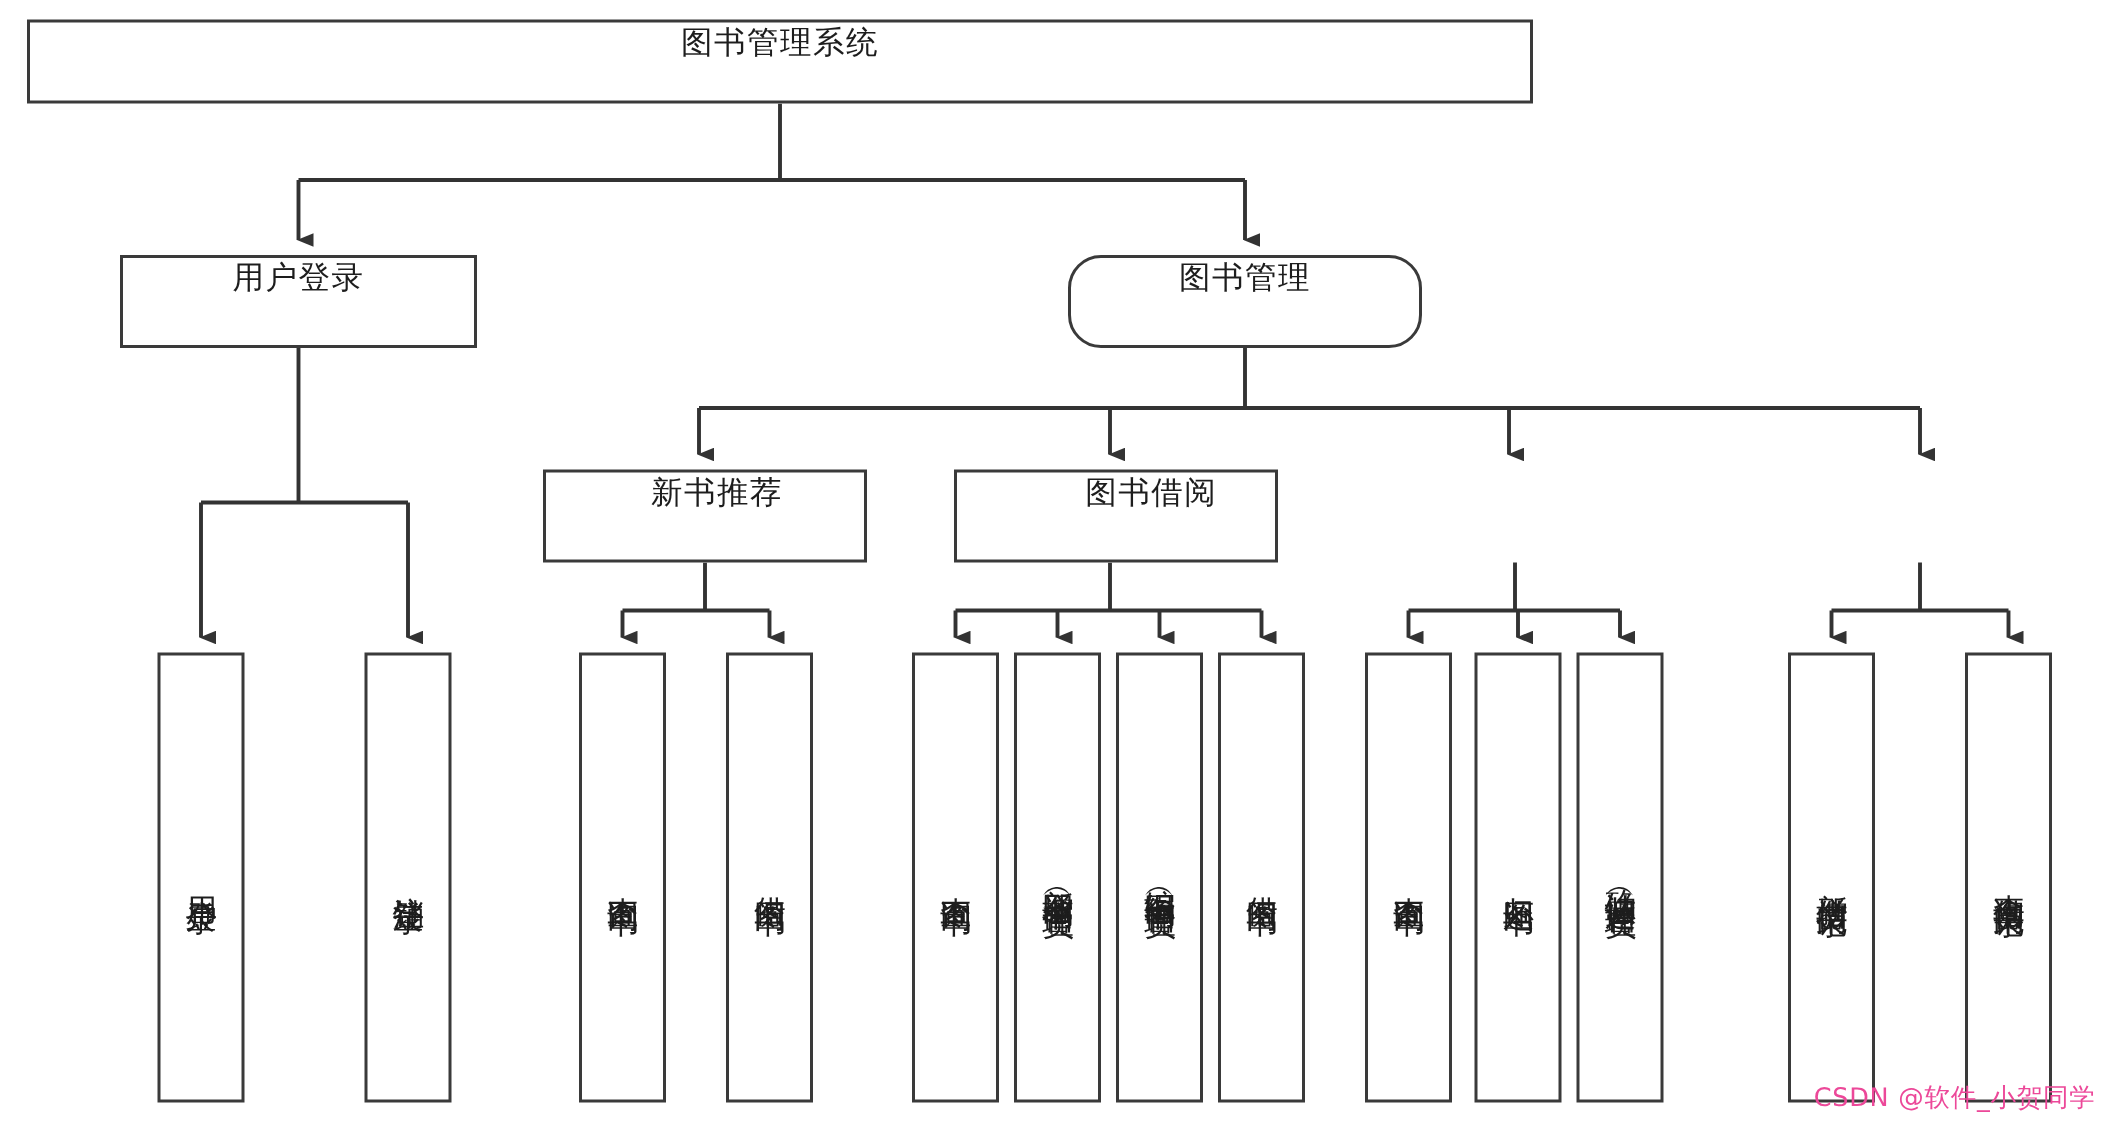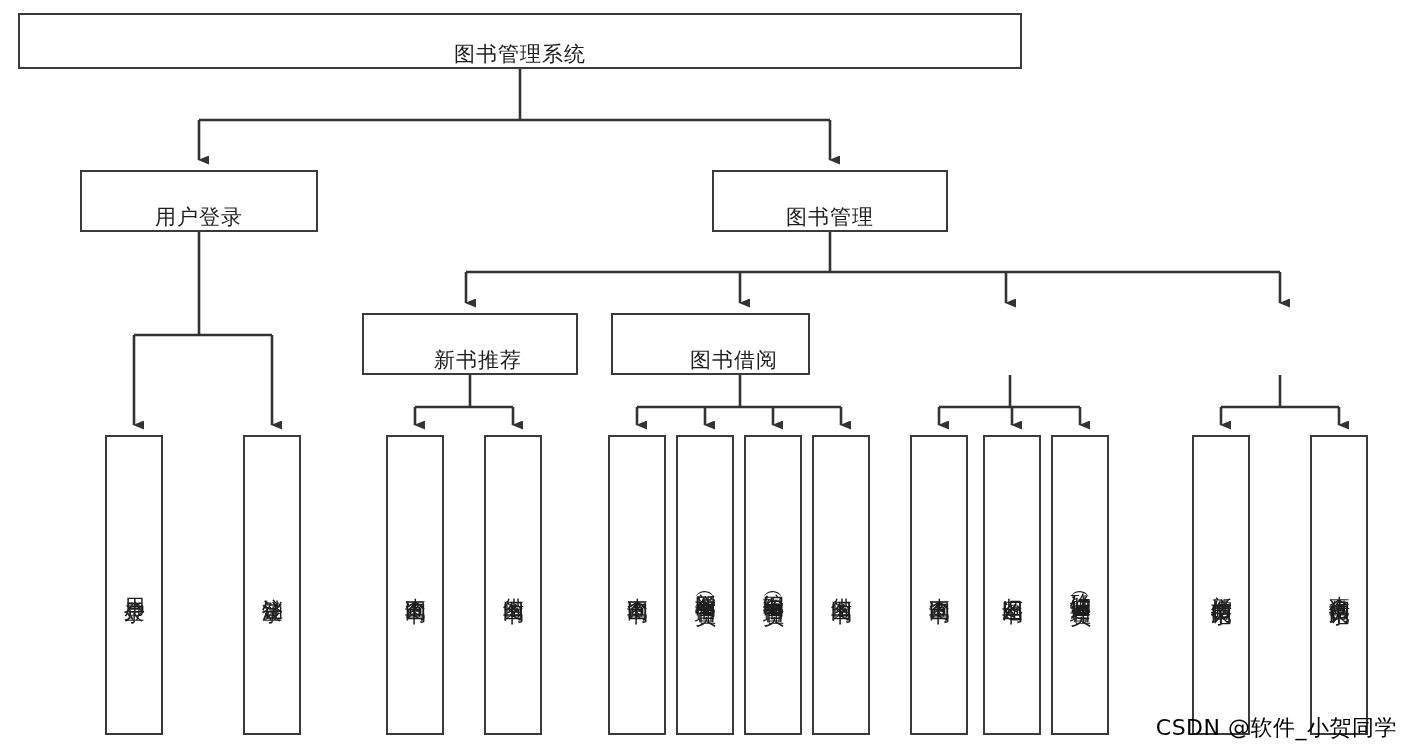--- a/index.html
+++ b/index.html
@@ -26,21 +26,21 @@
     width: 1405px;
     height: 747px;
     pointer-events: none;
   }
   .node {
     position: absolute;
     box-sizing: border-box;
     background: #ffffff;
     border: 2.5px solid #3a3a3a;
     display: flex;
-    align-items: flex-end;
+    align-items: flex-start;
     justify-content: center;
     overflow: hidden;
   }
   .node-label {
     font-size: 21px;
     line-height: 1.25;
     letter-spacing: 1px;
     color: #1d1d1d;
     white-space: nowrap;
     text-align: center;
@@ -55,22 +55,22 @@
     font-size: 21px;
     line-height: 1.18;
     letter-spacing: 2px;
     white-space: normal;
     max-height: 100%;
   }
   #watermark {
     position: absolute;
     right: 8px;
     bottom: 4px;
-    font-size: 22px;
-    color: #000000;
+    font-size: 17px;
+    color: #ec4899;
     letter-spacing: 0.5px;
     white-space: nowrap;
     font-family: "DejaVu Sans", "Liberation Sans", sans-serif;
   }
 </style>
 </head>
 <body>
 
 <div id="diagram-root">
 
@@ -127,28 +127,28 @@
     </g>
   </svg>
 
   <div class="node" id="node-root" style="left:18px; top:13px; width:1004px; height:56px;">
     <span class="node-label">图书管理系统</span>
   </div>
 
   <div class="node" style="left:80px; top:170px; width:238px; height:62px;">
     <span class="node-label">用户登录</span>
   </div>
-  <div class="node" style="left:712px; top:170px; width:236px; height:62px;">
+  <div class="node" style="left:712px; top:170px; width:236px; height:62px;border-radius:22px;">
     <span class="node-label">图书管理</span>
   </div>
 
   <div class="node" style="left:362px; top:313px; width:216px; height:62px;padding-left:16px;">
     <span class="node-label">新书推荐</span>
   </div>
-  <div class="node" style="left:611px; top:313px; width:199px; height:62px;padding-left:47px;">
+  <div class="node" style="left:636px; top:313px; width:216px; height:62px;padding-left:47px;">
     <span class="node-label">图书借阅</span>
   </div>
 
   <div class="node leaf" style="left:105px; top:435px; width:58px; height:300px;">
     <span class="node-label">用户登录</span>
   </div>
   <div class="node leaf" style="left:243px; top:435px; width:58px; height:300px;">
     <span class="node-label">注销登录</span>
   </div>
   <div class="node leaf" style="left:386px; top:435px; width:58px; height:300px;">

